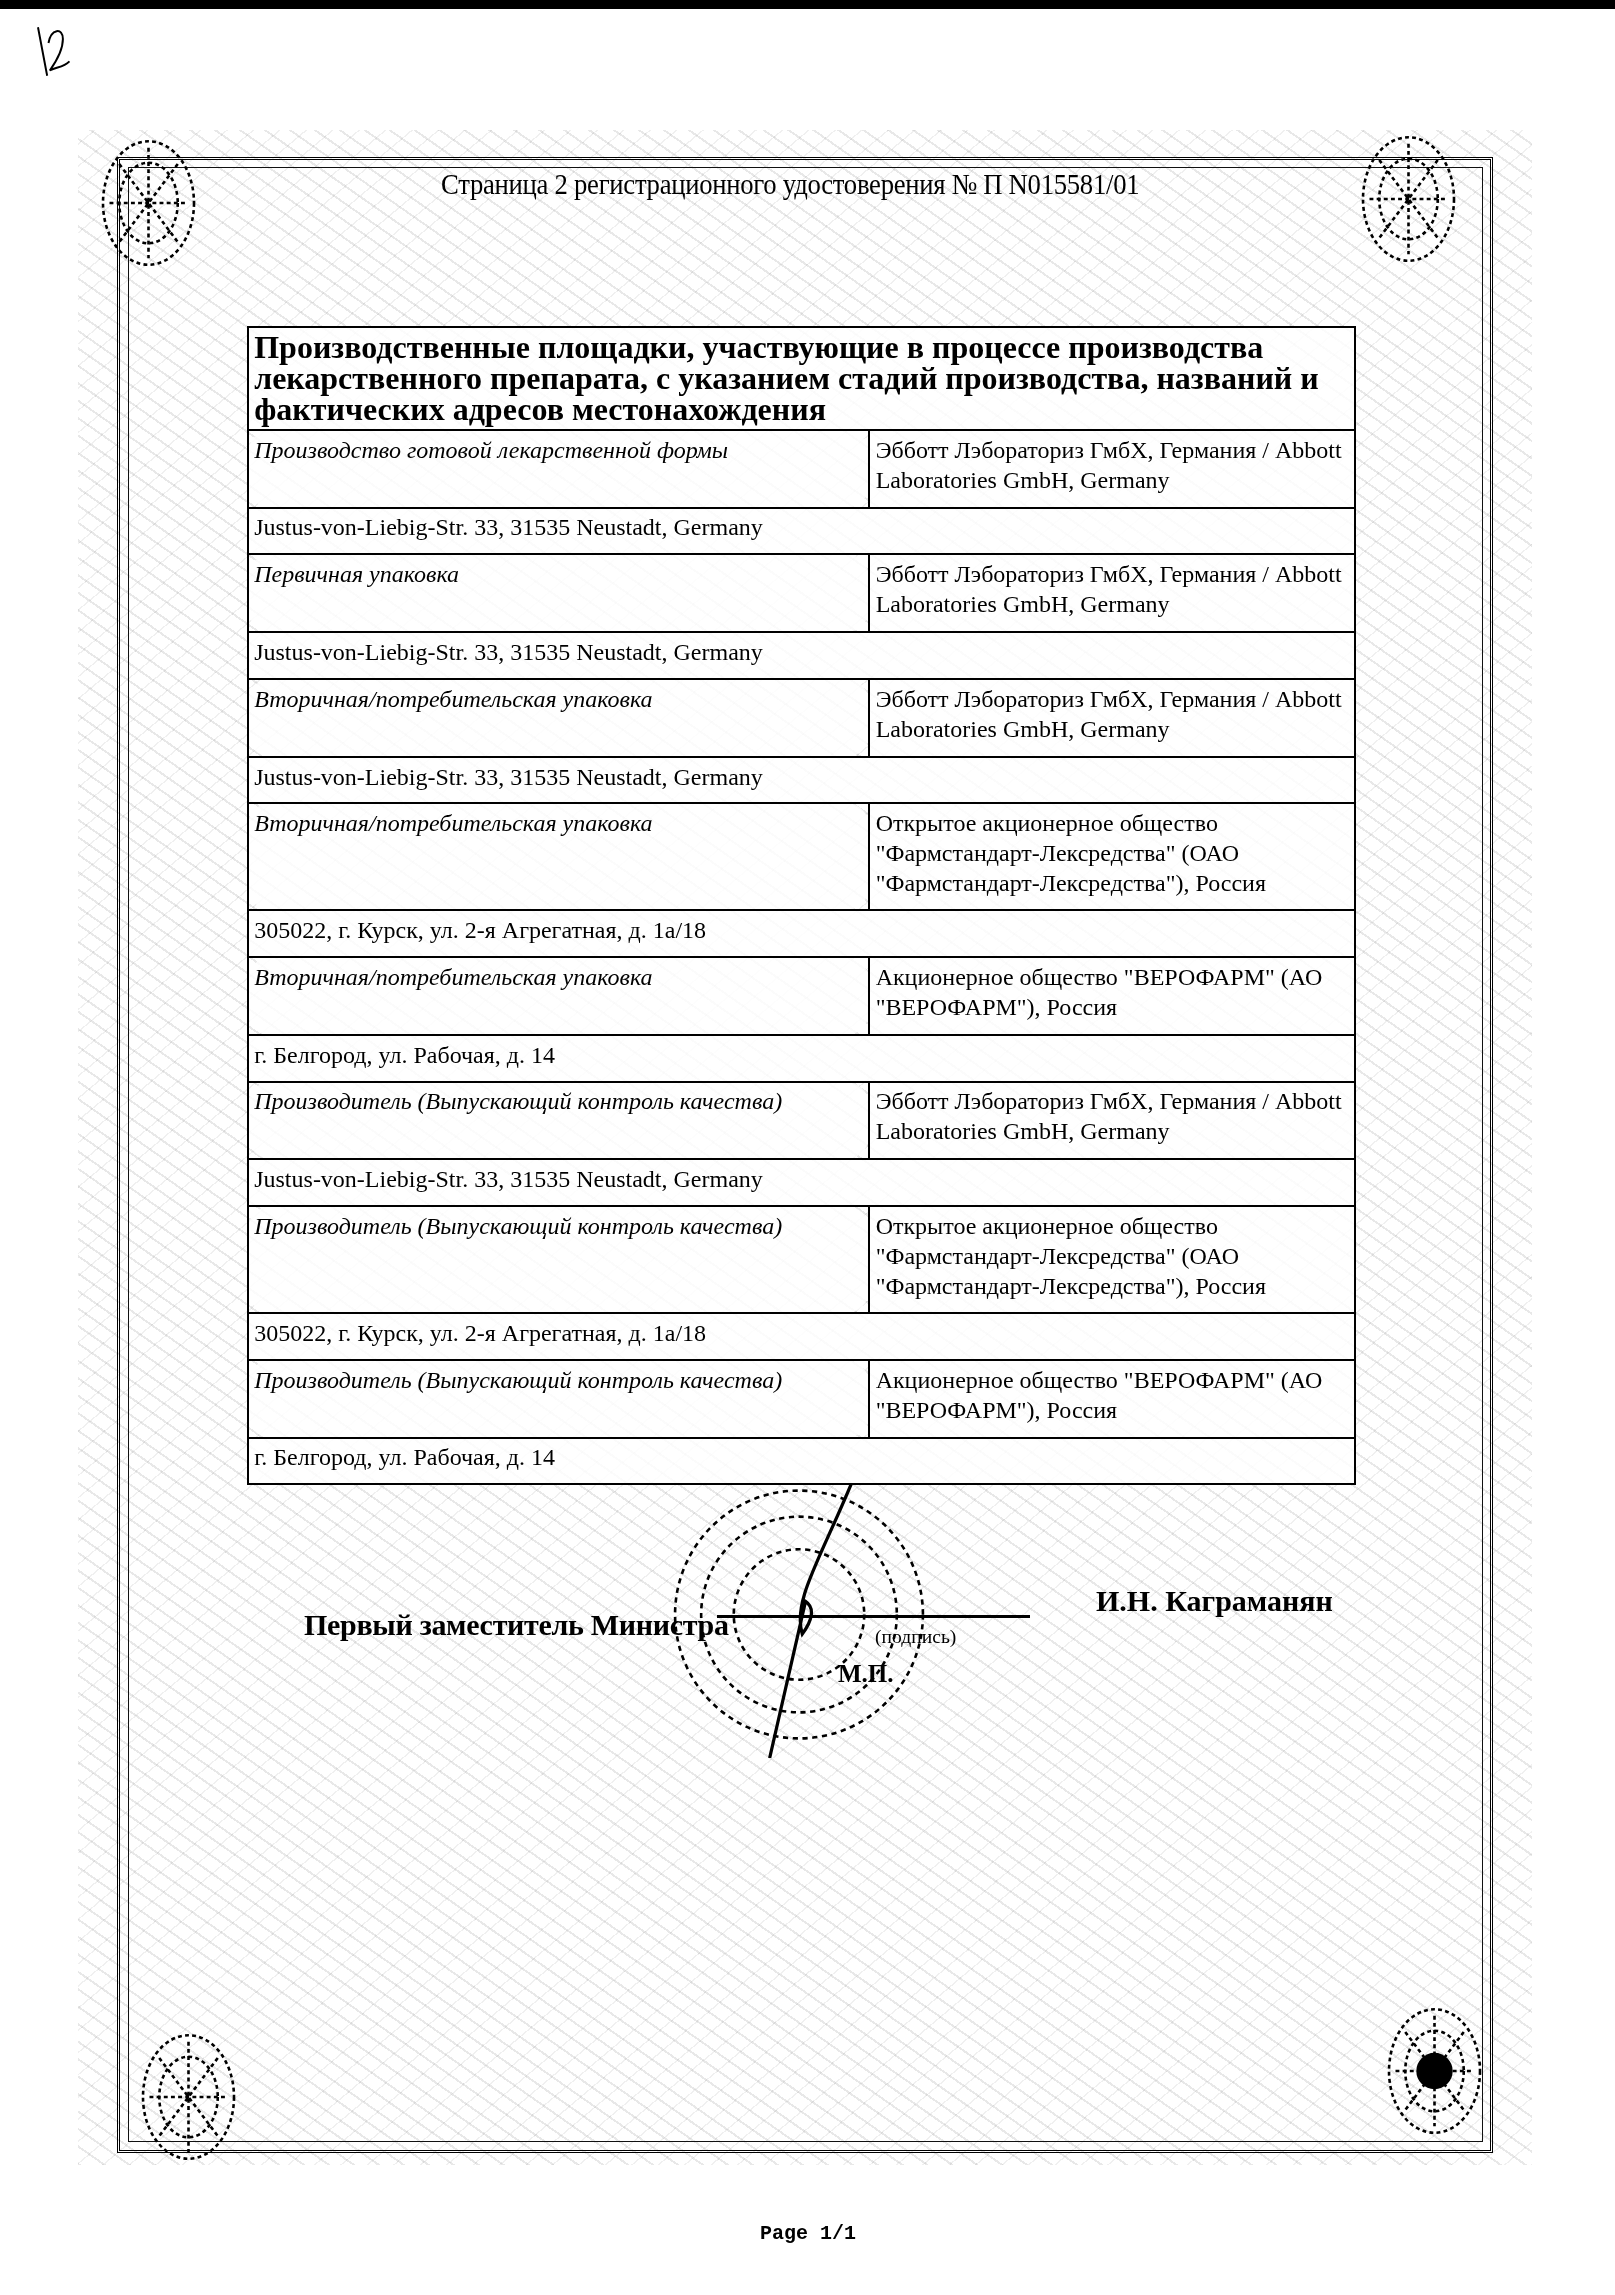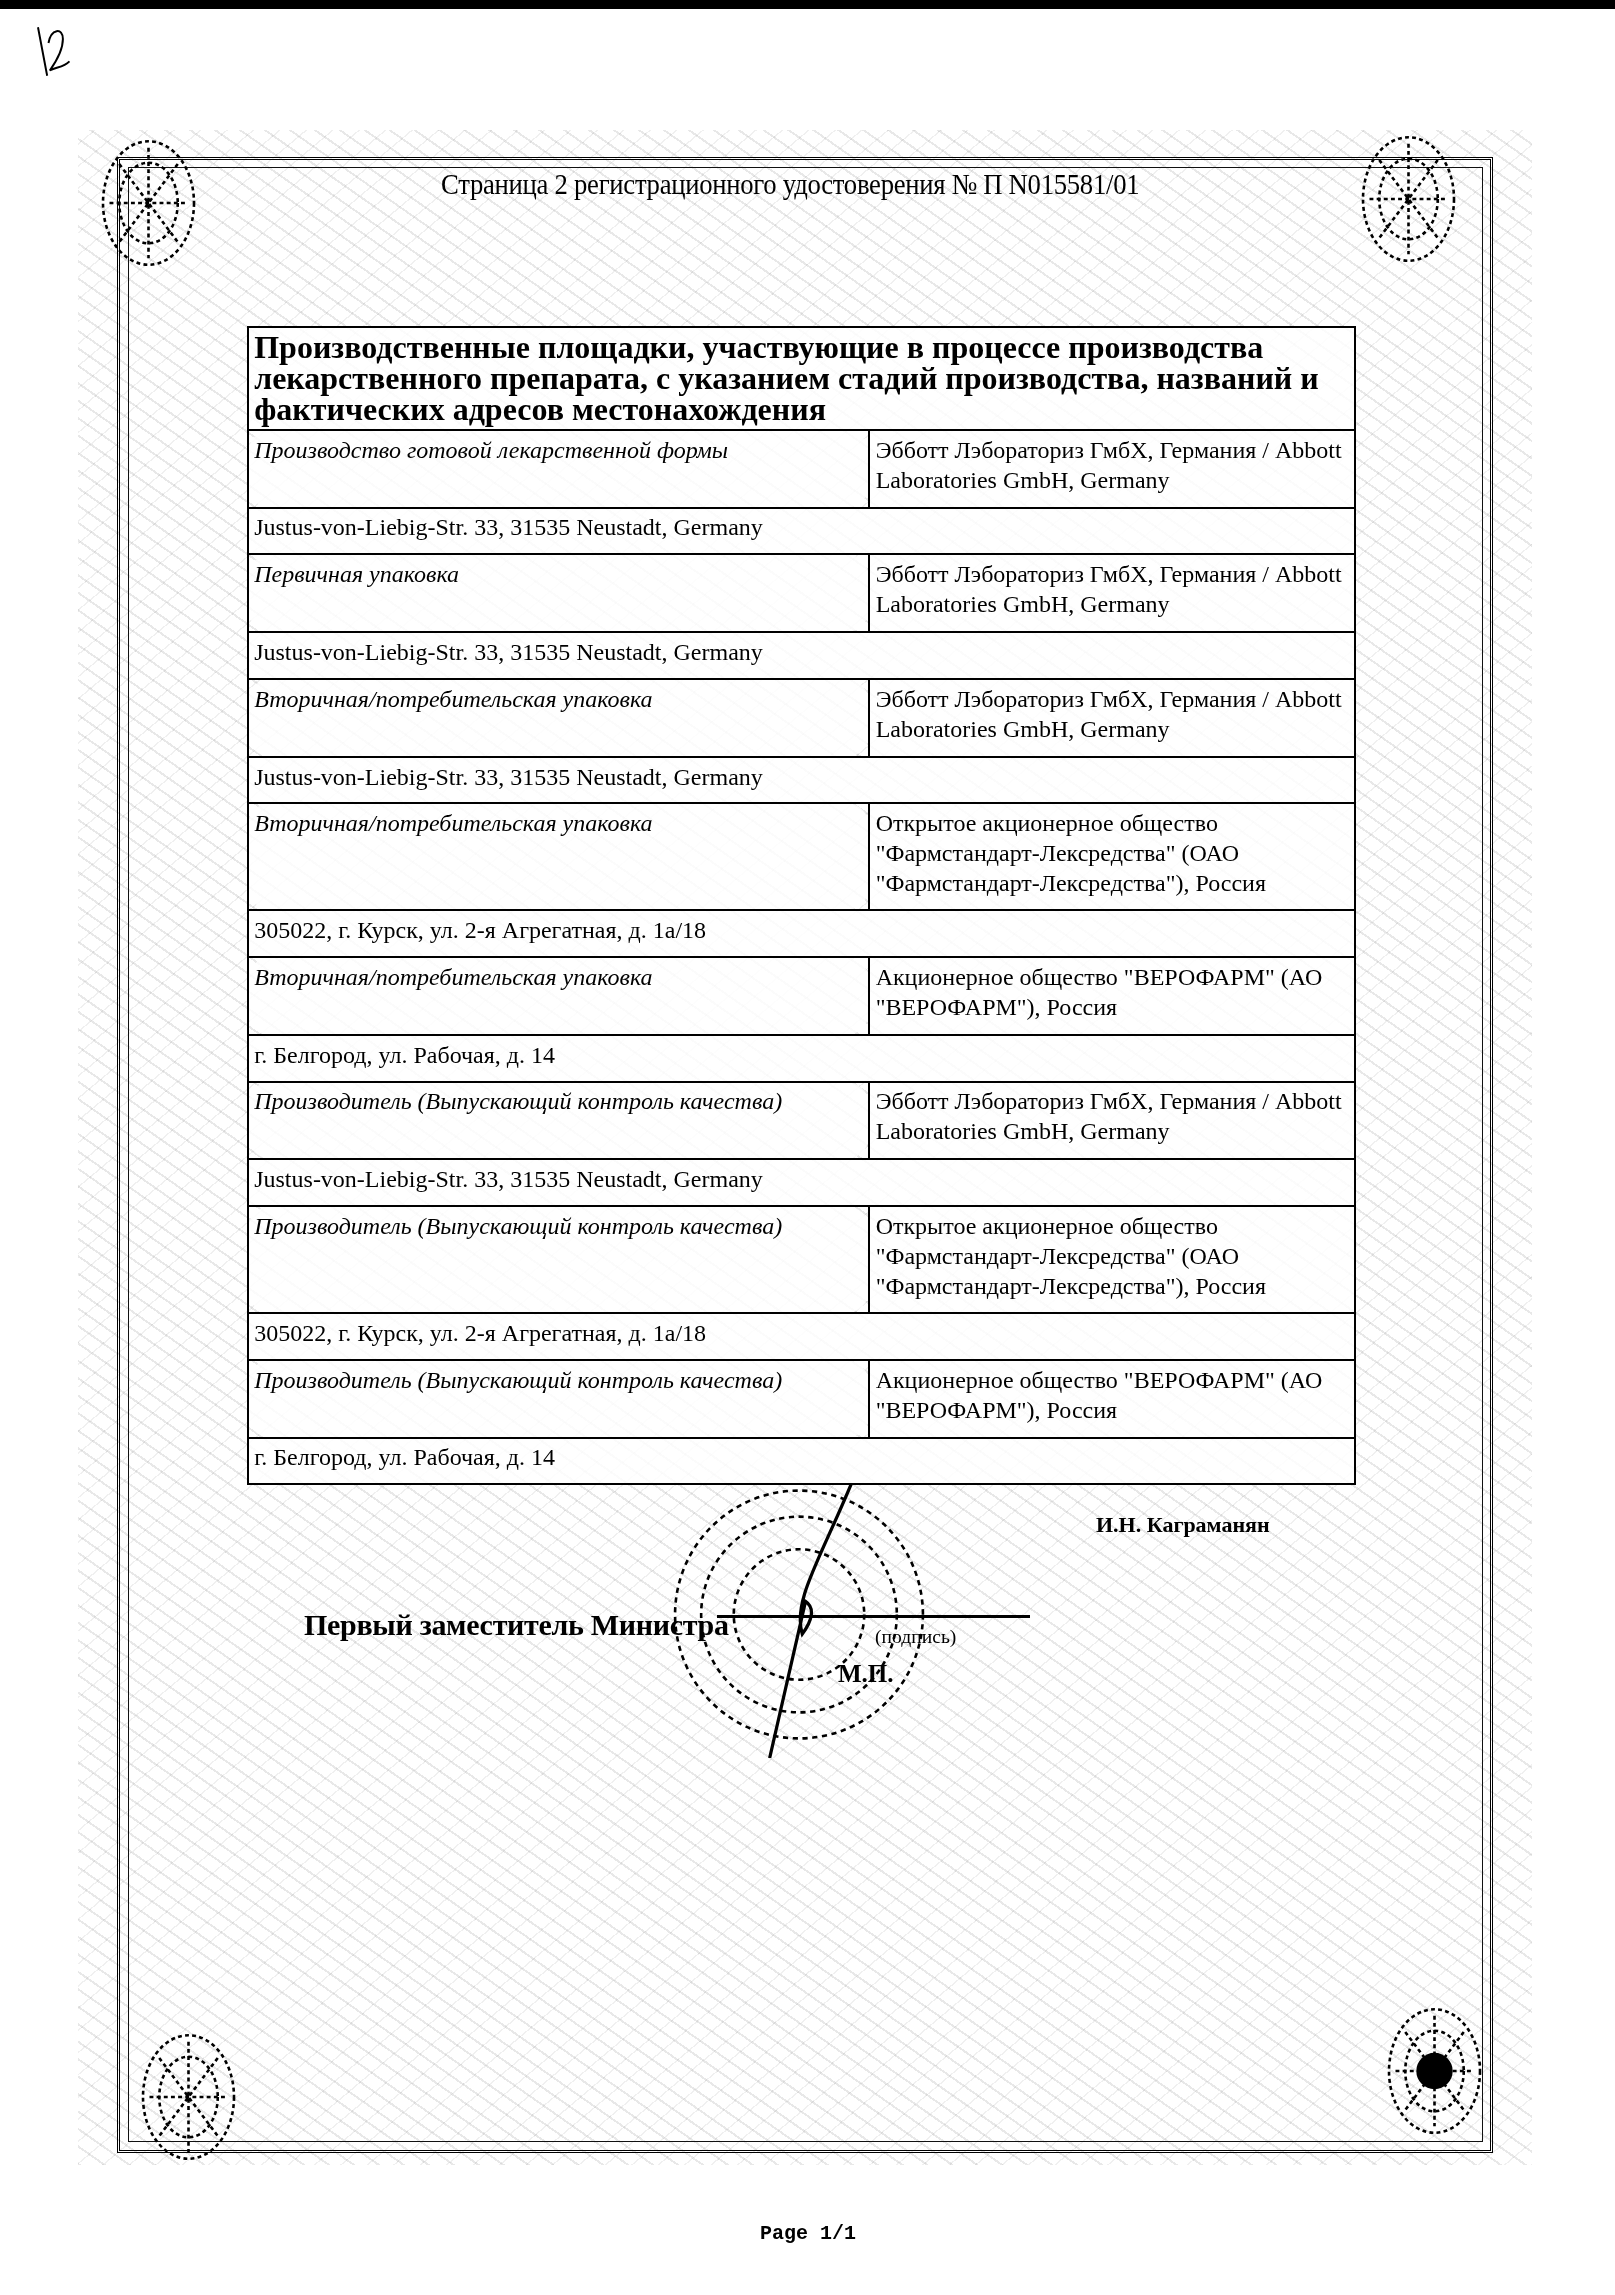--- a/index.html
+++ b/index.html
@@ -38,21 +38,21 @@
   .sites-table .hdr-cell { font-weight: bold; font-size: 32px; line-height: 31px; }
   .sites-table .stage-cell { width: 613px; font-style: italic; height: 68px; border-radius: 23px; }
   .sites-table .company-cell { width: 476px; }
   .sites-table .address-cell { height: 37px; }
   .sites-table .tall { height: 97px; }
   .signer-title { position: absolute; left: 261px; top: 130px; font-size: 30px; font-weight: bold;
     letter-spacing: -0.3px; white-space: nowrap; }
   .signature-line { position: absolute; left: 717px; top: 1615px; width: 313px; height: 3.3px; background: #000; }
   .signature-caption { position: absolute; left: 827px; top: 1626px; font-size: 19.6px; margin-left: 48px; }
   .stamp-mp { position: absolute; left: 838px; top: 1660px; font-size: 25px; font-weight: bold; }
-  .signer-name { position: absolute; left: 1096px; top: 1512px; font-size: 22px; font-weight: bold; white-space: nowrap; }
+  .signer-name { position: absolute; left: 1096px; top: 1584px; font-size: 30px; font-weight: bold; white-space: nowrap; }
   .stamp { position: absolute; left: 662px; top: 1471px; width: 274px; height: 287px; }
   .stamp svg { width: 100%; height: 100%; }
 
   .page-footer { position: absolute; left: 0; top: 2222px; width: 1616px; text-align: center;
     font-family: "Liberation Mono", "DejaVu Sans Mono", monospace; font-size: 20px; font-weight: bold; }
 </style>
 </head>
 <body>
 
 <div class="scan-strip"></div>

